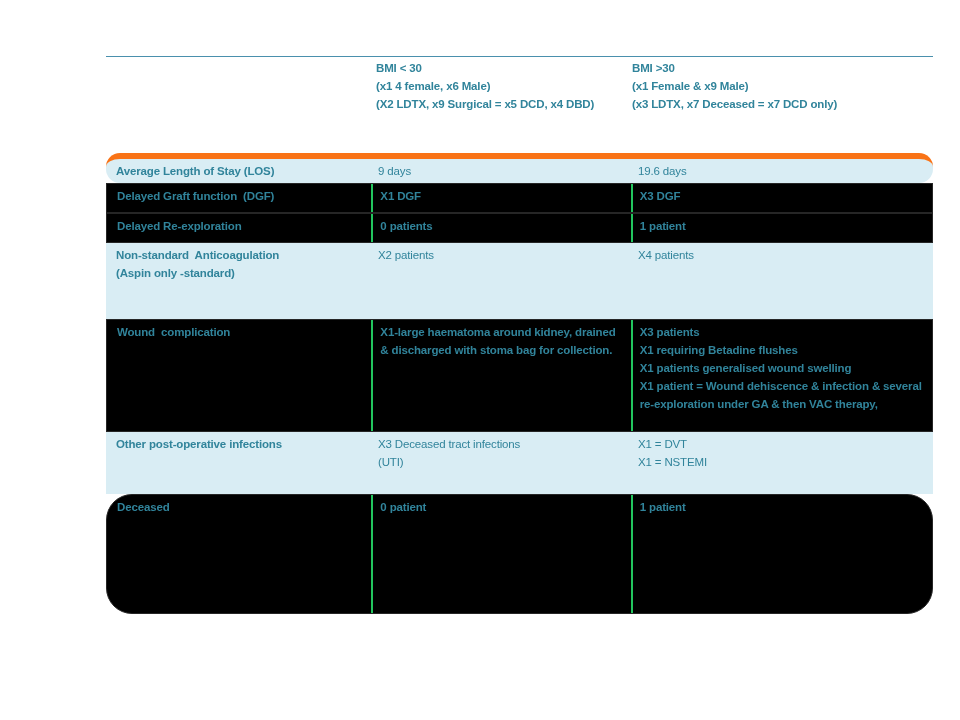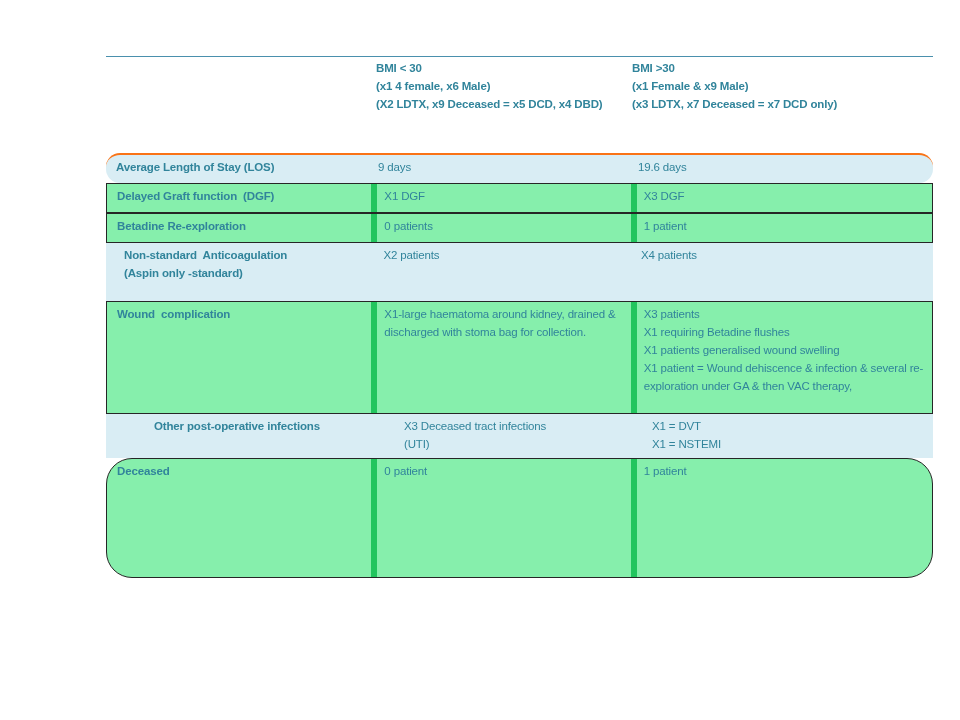--- a/index.html
+++ b/index.html
@@ -21,53 +21,53 @@
     color: #31849b; font-weight: bold;
     font-size: 11.5px; line-height: 18px;
   }
   .hdr-c2 { left: 340px; }
   .hdr-c3 { left: 596px; }
   .hdr .hline { white-space: pre; }
 
   .tbl { position: absolute; left: 70px; top: 153px; width: 827px; }
   .row { display: flex; box-sizing: border-box; }
   .row.shaded { background: #d9edf4; }
-  .row.first { border-top: 2px solid #f97316; border-radius: 14px; }
-  .row.boxed { border: 1px solid #262626; background: #86efac; }
-  .row.boxed .c2, .row.boxed .c3 { border-left: 6px solid #22c55e; }
+  .row.first { border-top: 6px solid #f97316; border-radius: 14px; }
+  .row.boxed { border: 1px solid #262626; background: #000000; }
+  .row.boxed .c2, .row.boxed .c3 { border-left: 2px solid #22c55e; font-weight: bold; }
 
   .c {
     box-sizing: border-box;
     padding: 3px 8px 0 7px;
     color: #31849b;
     font-size: 11.5px; line-height: 18px;
     white-space: pre-wrap;
     overflow: hidden;
   }
   .c1 { width: 265px; font-weight: bold; padding-left: 10px; }
   .c2 { width: 260px; }
   .c3 { width: 302px; }
 
   .r-h30  { height: 30px; }
-  .r-h58  { height: 58px; padding-left: 8px; }
-  .r-h62  { height: 44px; padding-left: 38px; }
+  .r-h58  { height: 76px; }
+  .r-h62  { height: 62px; }
   .r-h120 { height: 120px; border-radius: 26px; }
   .r-h147 { height: 113px; }
 </style>
 </head>
 <body>
 
 <div class="page">
 
   <div class="top-rule"></div>
 
   <div class="hdr hdr-c2">
     <div class="hline">BMI &lt; 30</div>
     <div class="hline">(x1 4 female, x6 Male)</div>
-    <div class="hline">(X2 LDTX, x9 Deceased = x5 DCD, x4 DBD)</div>
+    <div class="hline">(X2 LDTX, x9 Surgical = x5 DCD, x4 DBD)</div>
   </div>
 
   <div class="hdr hdr-c3">
     <div class="hline">BMI &gt;30</div>
     <div class="hline">(x1 Female &amp; x9 Male)</div>
     <div class="hline">(x3 LDTX, x7 Deceased = x7 DCD only)</div>
   </div>
 
   <div class="tbl">
 
@@ -78,21 +78,21 @@
     </div>
 
     <div class="row boxed r-h30">
       <div class="c c1">Delayed Graft function  (DGF)</div>
       <div class="c c2">X1 DGF</div>
       <div class="c c3">X3 DGF</div>
     </div>
 
 
     <div class="row boxed r-h30">
-      <div class="c c1">Betadine Re-exploration</div>
+      <div class="c c1">Delayed Re-exploration</div>
       <div class="c c2">0 patients</div>
       <div class="c c3">1 patient</div>
     </div>
 
     <div class="row shaded r-h58">
       <div class="c c1">Non-standard  Anticoagulation
 (Aspin only -standard)</div>
       <div class="c c2">X2 patients</div>
       <div class="c c3">X4 patients</div>
     </div>

